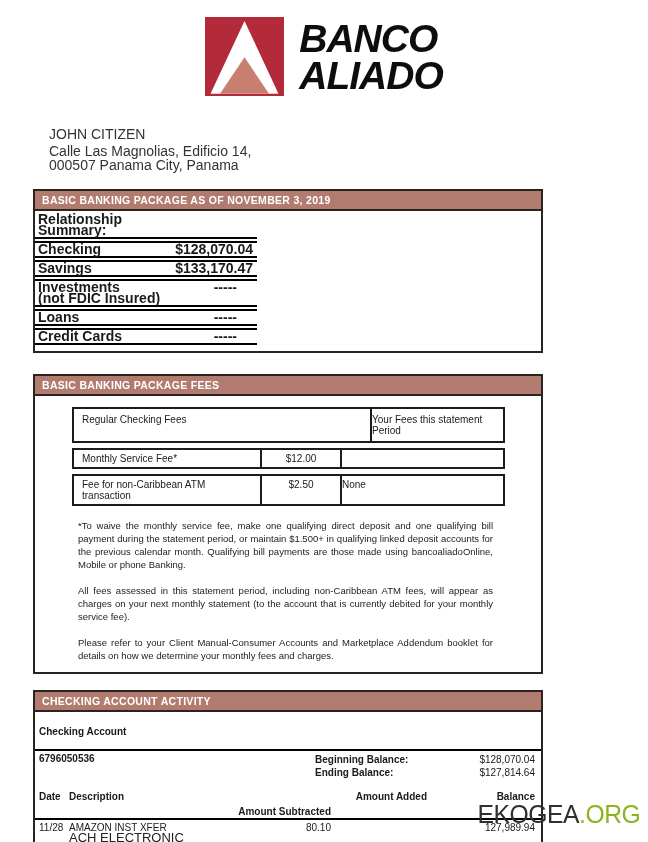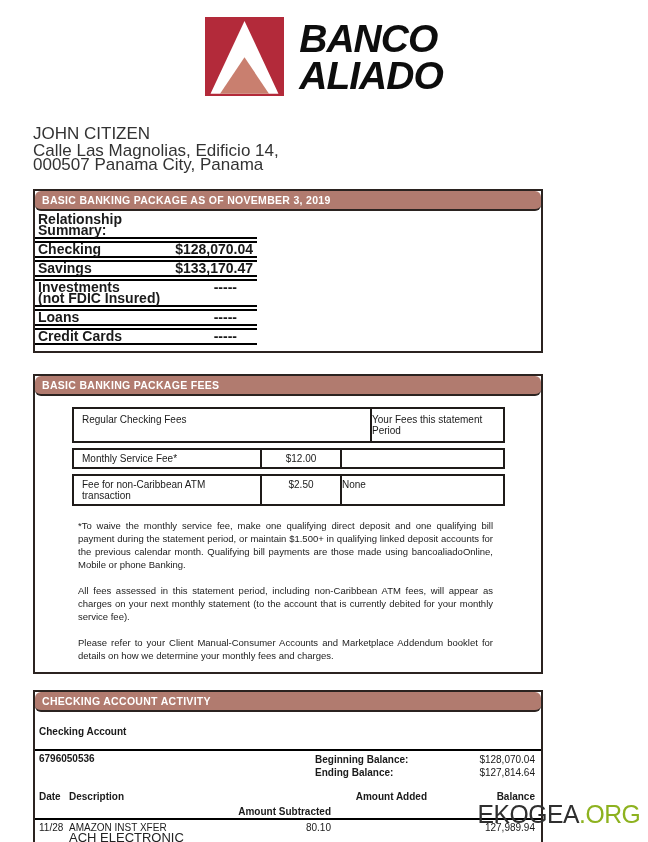--- a/index.html
+++ b/index.html
@@ -26,39 +26,38 @@
   .logo-text {
     font-style: italic;
     font-weight: bold;
     font-size: 39px;
     line-height: 37px;
     letter-spacing: -1px;
     color: #0d0d0d;
   }
 
   
-  .recipient { margin: 30px 0 0 33px; font-size: 17px; line-height: 14px; color: #333; }
+  .recipient { margin: 30px 0 0 49px; font-size: 14px; line-height: 14px; color: #333; }
   .recipient .name { margin-bottom: 3px; }
 
   
   .section {
     margin-left: 33px;
     width: 510px;
     border: 2px solid #2b2320;
     background: #fff;
   }
   .section-bar {
     background: #b17b6f;
     border-bottom: 2px solid #2b2320;
     color: #ffffff;
     font-weight: bold;
     font-size: 10.5px;
     letter-spacing: 0.3px;
     padding: 3px 0 3px 7px;
-    border-radius: 6px;
   }
 
   
   .summary-table {
     border-collapse: separate;
     border-spacing: 0 2px;
     width: 222px;
     font-size: 14px;
     font-weight: bold;
     margin-bottom: 4px;

